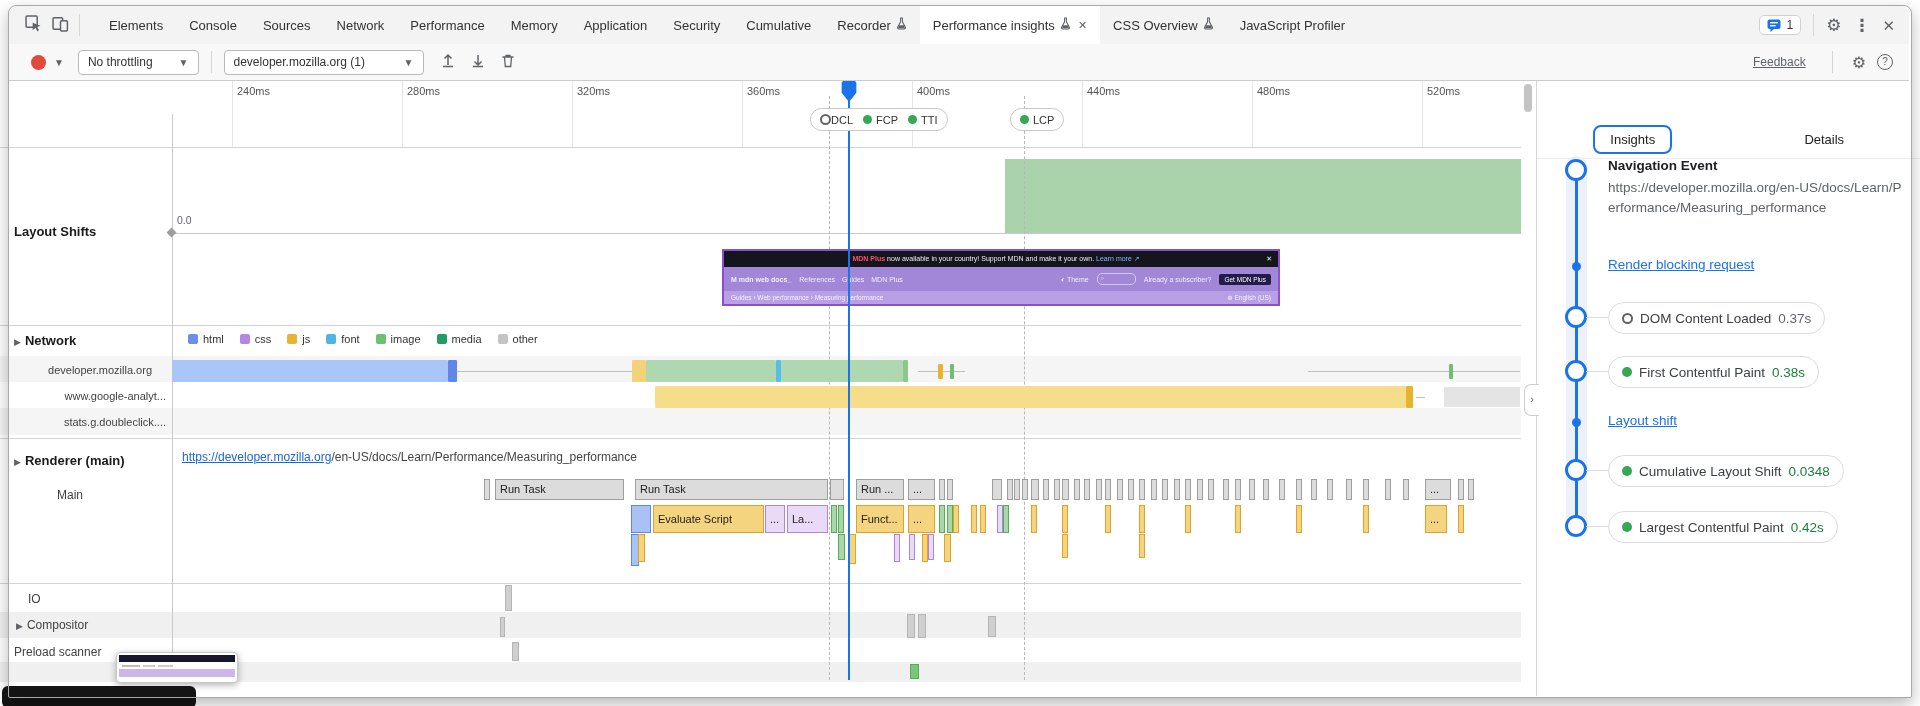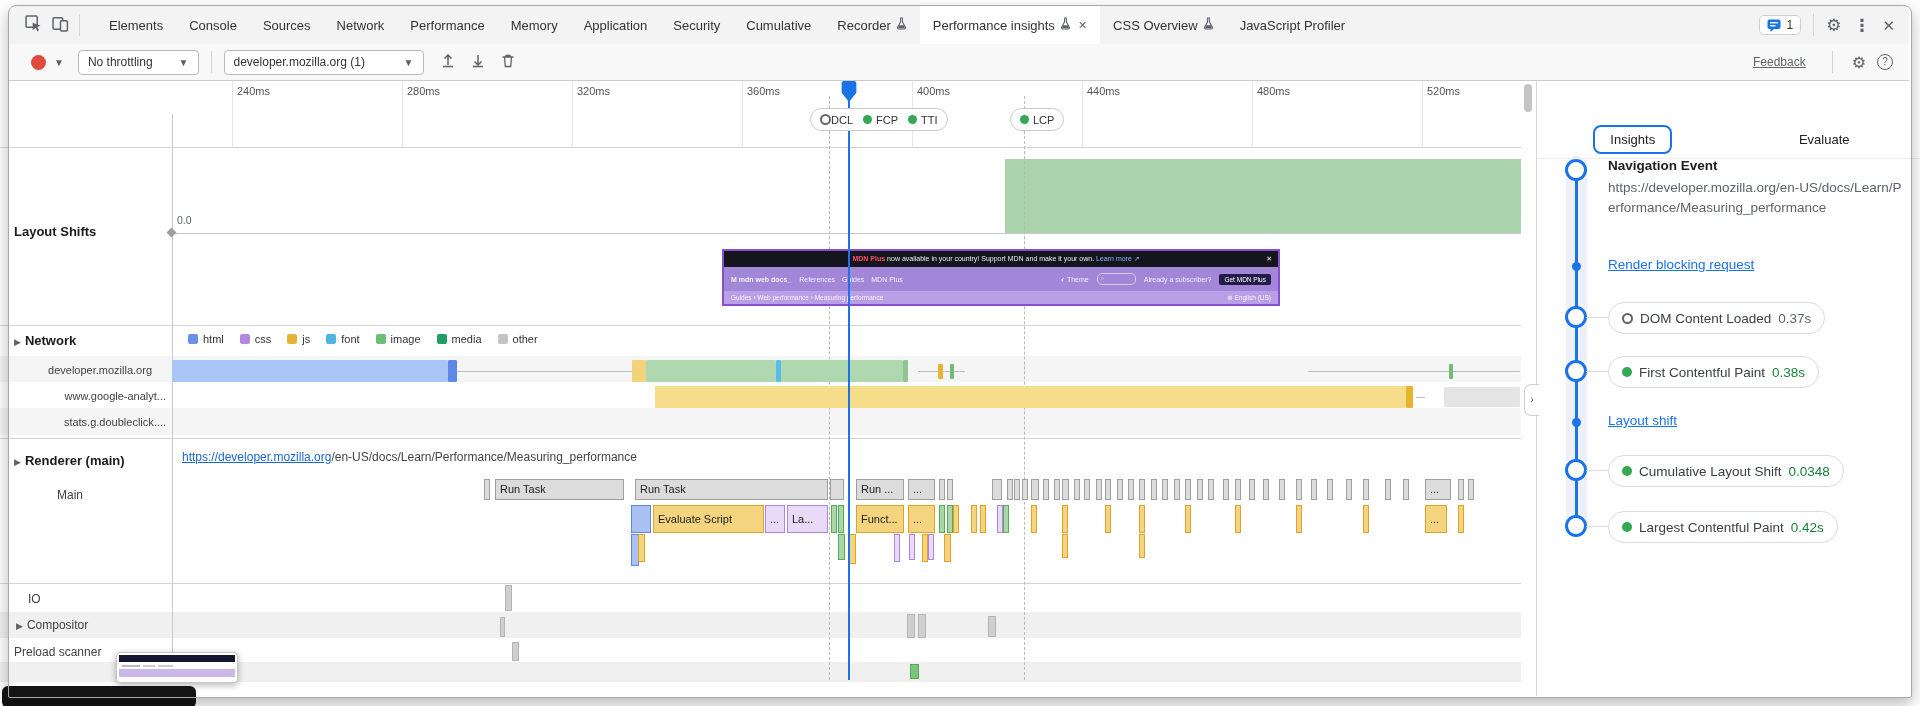--- a/index.html
+++ b/index.html
@@ -446,21 +446,21 @@
       </div>
     </div>
 
   <div class="abs scrollthumb"></div>
   <div class="abs expander">›</div>
   <div class="abs pdivider"></div>
 
   <div class="abs panel">
     <div class="ptabs">
       <div class="ptab"><span class="ring">Insights</span></div>
-      <div class="ptab"><span>Evaluate</span></div>
+      <div class="ptab"><span>Details</span></div>
     </div>
     <div class="abs railtrack"></div>
     <div class="abs railline"></div>
     <div id="insight-items">
         <div class="bignode" style="position: absolute; left: 28px; top: 79px;"></div>
         <div style="position: absolute; left: 71px; top: 78px; font-size: 13.5px; font-weight: bold; color: rgb(32, 33, 36);">Navigation Event</div>
         <div class="ins-url" style="position: absolute; left: 71px; top: 98px;">https://developer.mozilla.org/en-US/docs/Learn/Performance/Measuring_performance</div>
         <div class="smallnode" style="position: absolute; left: 34.5px; top: 181.5px;"></div>
         <a class="ins-link" href="#" style="position: absolute; left: 71px; top: 177px;">Render blocking request</a>
         <div class="bignode" style="position: absolute; left: 28px; top: 226px;"></div>

